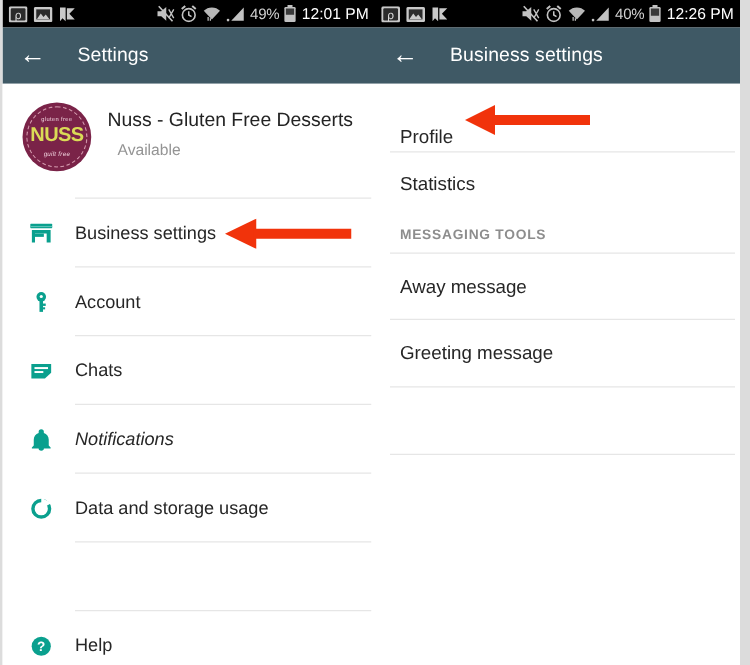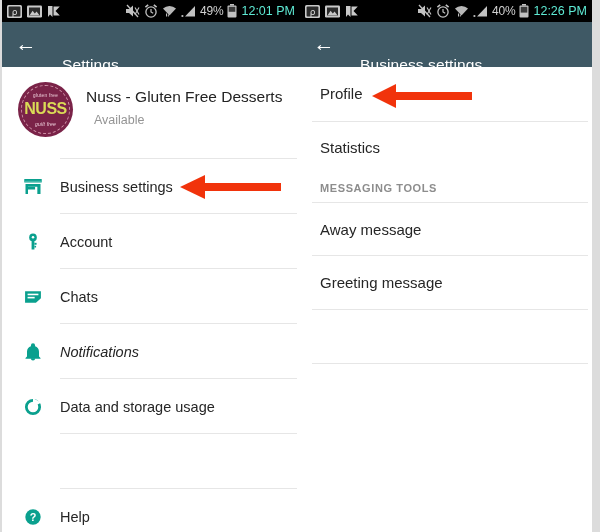--- a/index.html
+++ b/index.html
@@ -11,30 +11,30 @@
   }
   .screen{position:relative;width:600px;height:532px;}
   .panel{position:absolute;top:0;height:532px;background:#ffffff;overflow:hidden;}
   .panel.left{left:2px;width:298px;}
   .panel.right{left:300px;width:292px;}
 
   
   .statusbar{position:absolute;left:0;top:0;width:100%;height:22px;background:#000;}
   .sb-left{position:absolute;left:5px;top:0;height:22px;display:flex;align-items:center;gap:5px;}
   .sb-right{position:absolute;right:5px;top:0;height:22px;display:flex;align-items:center;gap:4px;}
-  .sb-text{color:#5eead4;font-size:12.5px;line-height:22px;white-space:nowrap;}
+  .sb-text{color:#ffffff;font-size:12.5px;line-height:22px;white-space:nowrap;}
   .sb-pct{color:#d2d2d2;font-size:12px;line-height:22px;white-space:nowrap;letter-spacing:-.2px;}
   .sb-ico{display:block;}
 
   
   .appbar{position:absolute;left:0;top:22px;width:100%;height:45px;background:#3f5965;}
   .back{position:absolute;left:13px;top:11px;width:22px;height:22px;color:#fff;font-size:21px;
         line-height:22px;text-align:center;cursor:pointer;}
   .appbar-title{position:absolute;left:60px;top:12px;color:#ffffff;font-size:15.5px;line-height:21px;
-        letter-spacing:.1px;white-space:nowrap;margin-top:20px;}
+        letter-spacing:.1px;white-space:nowrap;}
 
   
   .content{position:absolute;left:0;top:67px;width:100%;height:465px;background:#fff;}
 
   
   .avatar{position:absolute;left:16px;top:15px;width:55px;height:55px;border-radius:50%;
           background:#7a2348;overflow:hidden;}
   .avatar-ring{position:absolute;left:3px;top:3px;right:3px;bottom:3px;border-radius:50%;
           border:1px dashed #cf93a8;box-sizing:border-box;}
   .avatar-top{position:absolute;left:0;right:0;top:11px;text-align:center;color:#f0d2dd;
@@ -259,21 +259,21 @@
       </div>
     </div>
 
     <div class="appbar">
       <div class="back">←</div>
       <div class="appbar-title">Business settings</div>
     </div>
 
     <div class="content">
 
-      <div class="rrow" style="top:7px;">
+      <div class="rrow" style="top:23px;">
         <span class="rlabel">Profile</span>
       </div>
       <div class="divider" style="left:12px;right:4px;top:54px;"></div>
 
       <div class="rrow" style="top:61px;">
         <span class="rlabel">Statistics</span>
       </div>
 
       <div class="section-head" style="top:114px;">MESSAGING TOOLS</div>
       <div class="divider" style="left:12px;right:4px;top:135px;"></div>

